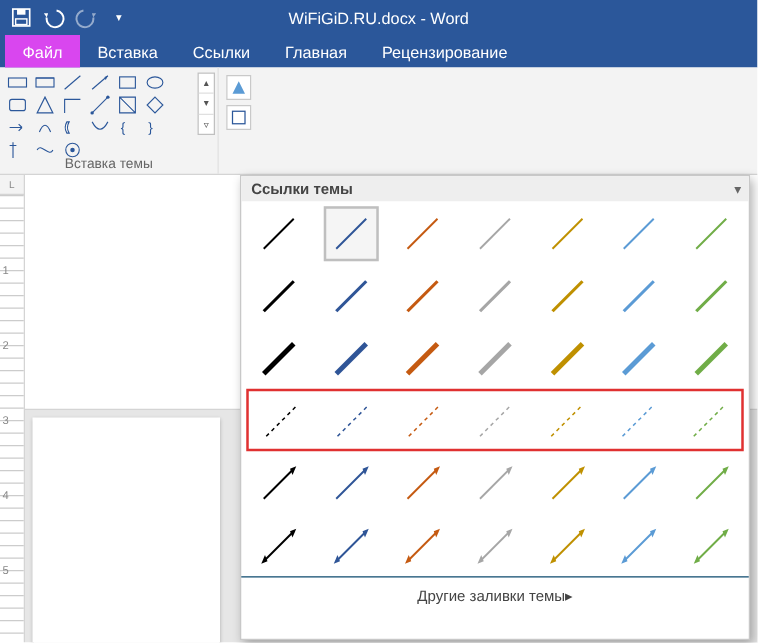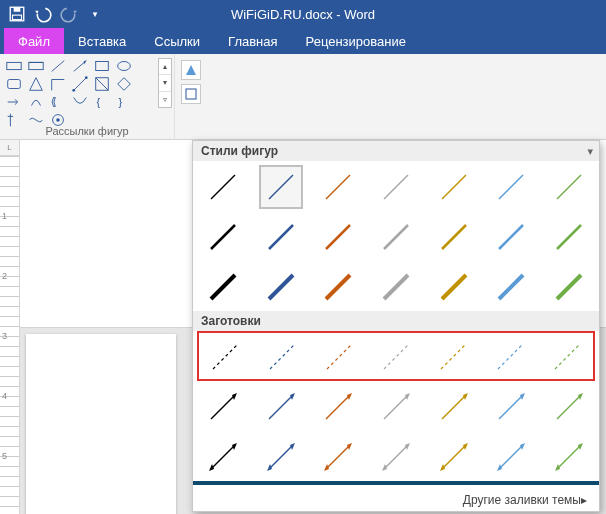--- a/index.html
+++ b/index.html
@@ -40,21 +40,21 @@
 
   
   .gallery { position:absolute; top:140px; left:192px; width:408px; height:372px; background:#fff; border:1px solid #c8c8c8; box-shadow:2px 3px 8px rgba(0,0,0,.3); z-index:10;}
   .gallery .pin { position:absolute; top:4px; right:6px; font-size:11px; color:#666; cursor:pointer;}
   .gal-header { background:#eee; font-weight:600; font-size:12px; padding:3px 8px; color:#444;}
   .swatch-row { display:flex; justify-content:space-between; padding:4px 8px 2px 8px;}
   .swatch { width:44px; height:44px; display:flex; align-items:center; justify-content:center; cursor:pointer; border:1px solid transparent; }
   .swatch.selected { border:2px solid #bfbfbf; background:#f5f5f5;}
   .swatch svg { width:36px; height:36px; }
   .highlight-row { border:2px solid #e03131; margin:0 4px; padding:2px 4px 0 4px;}
-  .gal-footer { border-top:4px solid #0c4a6e; padding:8px 12px; display:flex; align-items:center; justify-content:flex-end; font-size:12px; color:#444; cursor:pointer;}
+  .gal-footer { border-top:1px solid #0c4a6e; padding:8px 12px; display:flex; align-items:center; justify-content:center; font-size:12px; color:#444; cursor:pointer;}
   .left-col { display:flex; flex-direction:column; }
 
 </style>
 </head>
 <body>
 
 <div class="titlebar">
   <div class="qat">
     <span class="ic">
       <svg viewBox="0 0 16 16">
@@ -200,21 +200,21 @@
             <circle cx="10" cy="10" r="6" fill="none" stroke="#2b579a"></circle>
             <circle cx="10" cy="10" r="2" fill="#2b579a"></circle>
           </svg>
         </div>
       </div>
     <div class="shapes-scroll">
       <div>▴</div>
       <div>▾</div>
       <div>▿</div>
     </div>
-    <div class="group-label">Рассылки фигур</div>
+    <div class="group-label">Вставка темы</div>
   </div>
   <div class="styles-btns">
     <div class="btn">
         <svg width="14" height="14">
           <path d="M2 12 L7 2 L12 12 Z" fill="#5b9bd5"></path>
         </svg>
       </div>
     <div class="btn">
         <svg width="14" height="14">
           <rect x="2" y="2" width="10" height="10" fill="none" stroke="#2b579a"></rect>
@@ -273,21 +273,21 @@
   <div style="flex:1; display:flex; flex-direction:column;">
     <div class="hruler"></div>
     <div class="doc">
       <div class="page"></div>
     </div>
   </div>
 </div>
 
 <div class="gallery">
   <span class="pin">▾</span>
-  <div class="gal-header">Стили фигур</div>
+  <div class="gal-header">Ссылки темы</div>
   <div id="theme-rows">
       <div class="swatch-row">
         <div class="swatch">
           <svg viewBox="0 0 36 36">
             <line x1="6" y1="30" x2="30" y2="6" stroke="#000000" stroke-width="1.5"></line>
           </svg>
         </div>
         <div class="swatch selected">
           <svg viewBox="0 0 36 36">
             <line x1="6" y1="30" x2="30" y2="6" stroke="#2f5597" stroke-width="1.5"></line>
@@ -387,21 +387,20 @@
             <line x1="6" y1="30" x2="30" y2="6" stroke="#5b9bd5" stroke-width="4"></line>
           </svg>
         </div>
         <div class="swatch">
           <svg viewBox="0 0 36 36">
             <line x1="6" y1="30" x2="30" y2="6" stroke="#70ad47" stroke-width="4"></line>
           </svg>
         </div>
       </div>
     </div>
-  <div class="gal-header">Заготовки</div>
   <div id="preset-rows">
       <div class="swatch-row highlight-row">
         <div class="swatch">
           <svg viewBox="0 0 36 36">
             <line x1="6" y1="30" x2="30" y2="6" stroke="#000000" stroke-width="1.2" stroke-dasharray="3,3"></line>
           </svg>
         </div>
         <div class="swatch">
           <svg viewBox="0 0 36 36">
             <line x1="6" y1="30" x2="30" y2="6" stroke="#2f5597" stroke-width="1.2" stroke-dasharray="3,3"></line>

